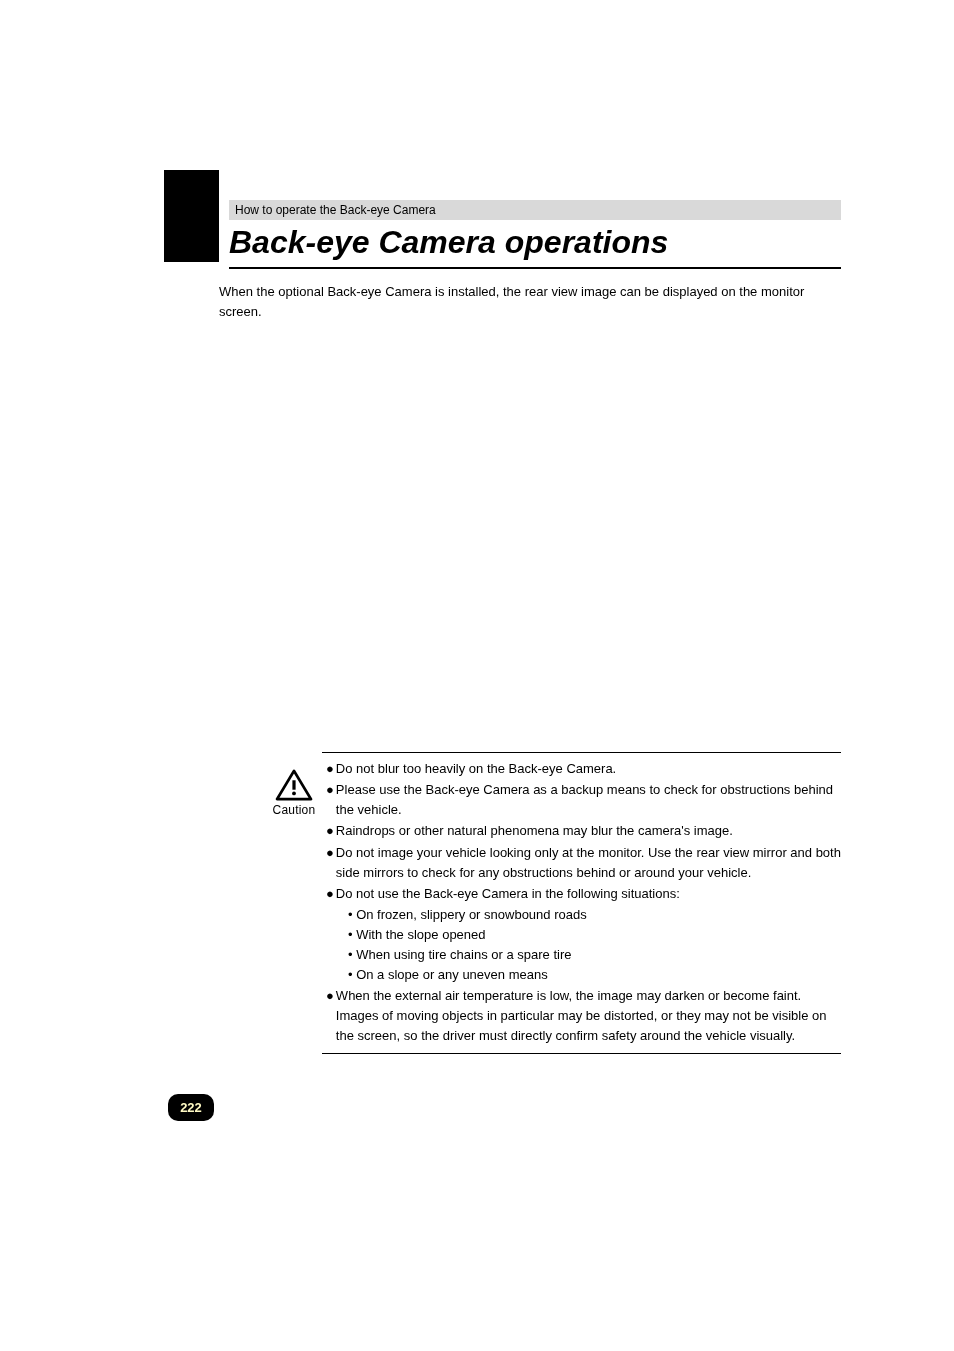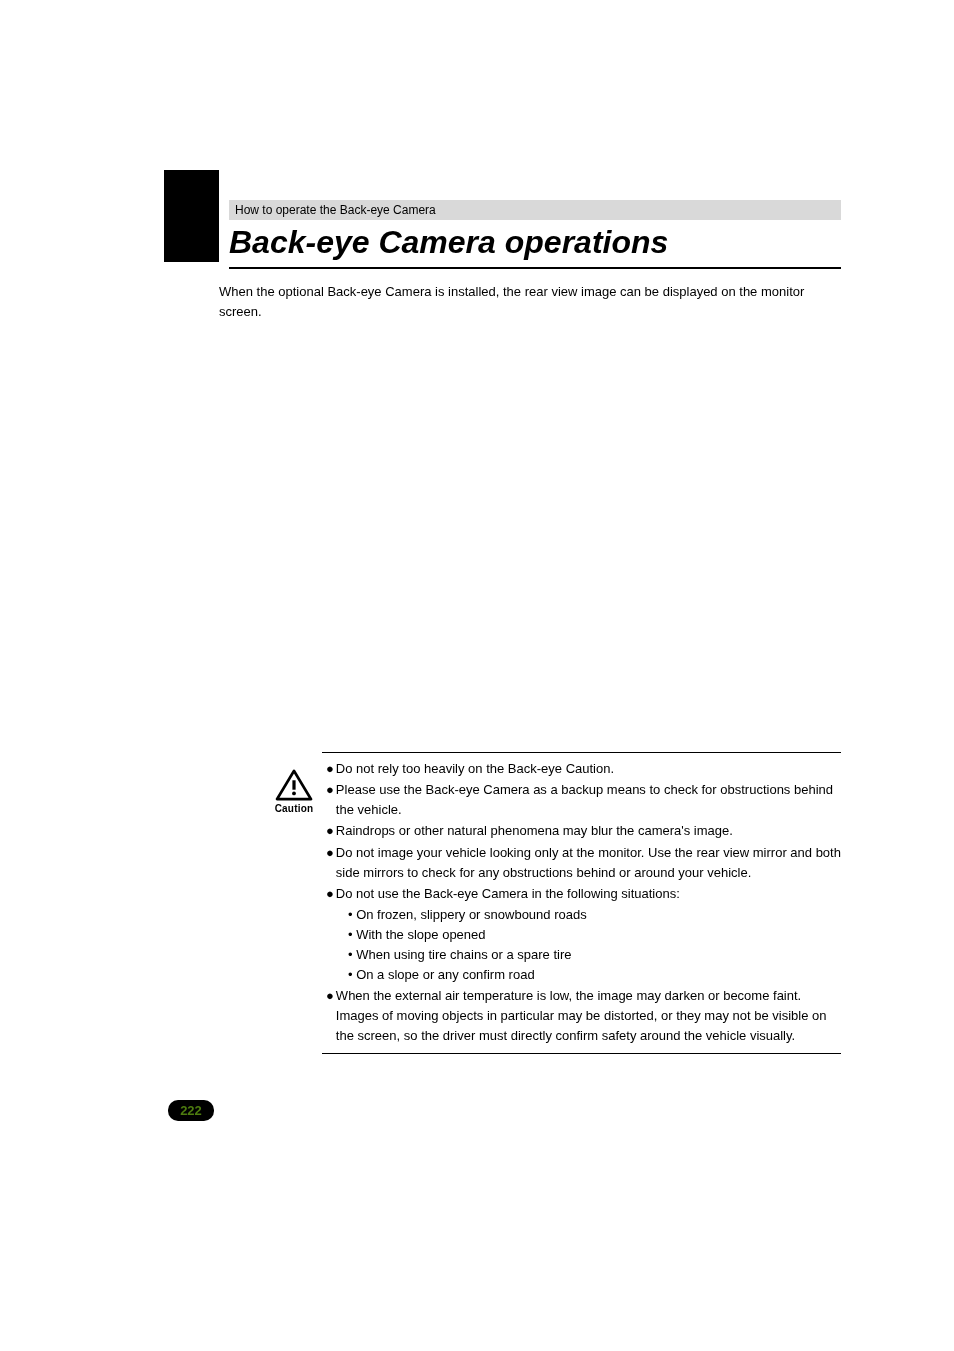--- a/index.html
+++ b/index.html
@@ -90,22 +90,22 @@
       display: flex;
       flex-direction: column;
       align-items: center;
       padding-top: 10px;
     }
     .caution-icon-svg {
       width: 38px;
       height: 32px;
     }
     .caution-label {
-      font-size: 10px;
-      font-weight: bold;
+      font-size: 12px;
+      font-weight: normal;
       color: #000;
       margin-top: 2px;
       letter-spacing: 0.2px;
     }
     .caution-list {
       flex: 1;
       font-size: 13px;
       line-height: 1.55;
       color: #000;
       padding-left: 4px;
@@ -124,24 +124,24 @@
     }
     .sub-bullet {
       padding-left: 22px;
       display: flex;
     }
     .page-number-badge {
       position: absolute;
       left: 124px;
       bottom: 230px;
       width: 46px;
-      height: 21px;
+      height: 27px;
       background: #000;
       border-radius: 10px;
-      color: #4d7c0f;
+      color: #fef9c3;
       font-size: 13px;
       font-weight: bold;
       display: flex;
       align-items: center;
       justify-content: center;
     }
   </style>
 </head>
 <body>
 
@@ -166,21 +166,21 @@
           <rect x="18.3" y="12" width="3.4" height="10" fill="#000"></rect>
           <circle cx="20" cy="26" r="2" fill="#000"></circle>
         </svg>
         <div class="caution-label">Caution</div>
       </div>
 
       <div class="caution-list">
 
         <div class="bullet-row">
           <span class="bullet-mark">●</span>
-          <span class="bullet-text">Do not rely too heavily on the Back-eye Caution.</span>
+          <span class="bullet-text">Do not blur too heavily on the Back-eye Camera.</span>
         </div>
 
         <div class="bullet-row">
           <span class="bullet-mark">●</span>
           <span class="bullet-text">Please use the Back-eye Camera as a backup means to check for obstructions behind the vehicle.</span>
         </div>
 
         <div class="bullet-row">
           <span class="bullet-mark">●</span>
           <span class="bullet-text">Raindrops or other natural phenomena may blur the camera's image.</span>
@@ -198,21 +198,21 @@
         <div class="sub-bullet">
           <span>• On frozen, slippery or snowbound roads</span>
         </div>
         <div class="sub-bullet">
           <span>• With the slope opened</span>
         </div>
         <div class="sub-bullet">
           <span>• When using tire chains or a spare tire</span>
         </div>
         <div class="sub-bullet">
-          <span>• On a slope or any confirm road</span>
+          <span>• On a slope or any uneven means</span>
         </div>
 
         <div class="bullet-row">
           <span class="bullet-mark">●</span>
           <span class="bullet-text">When the external air temperature is low, the image may darken or become faint. Images of moving objects in particular may be distorted, or they may not be visible on the screen, so the driver must directly confirm safety around the vehicle visually.</span>
         </div>
 
       </div>
     </div>
     <div class="caution-rule-bottom"></div>

